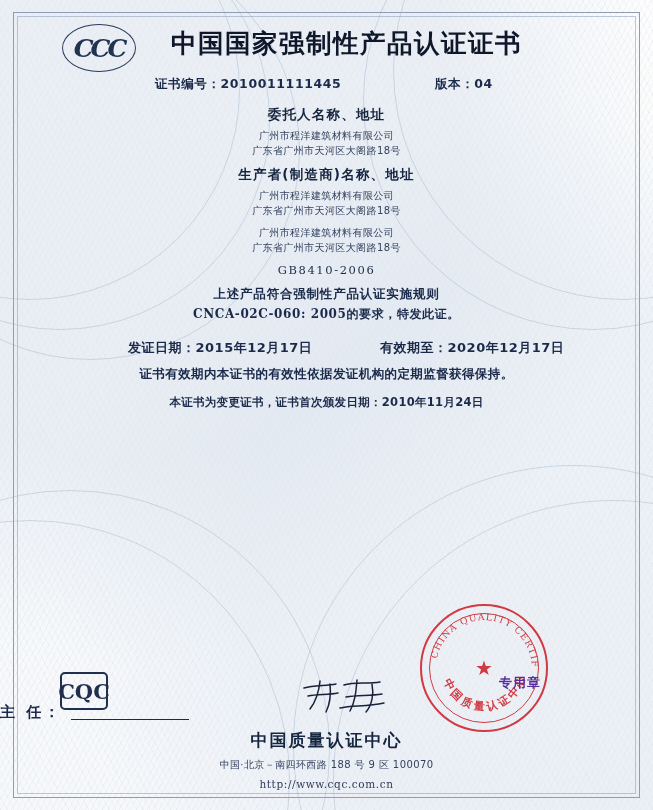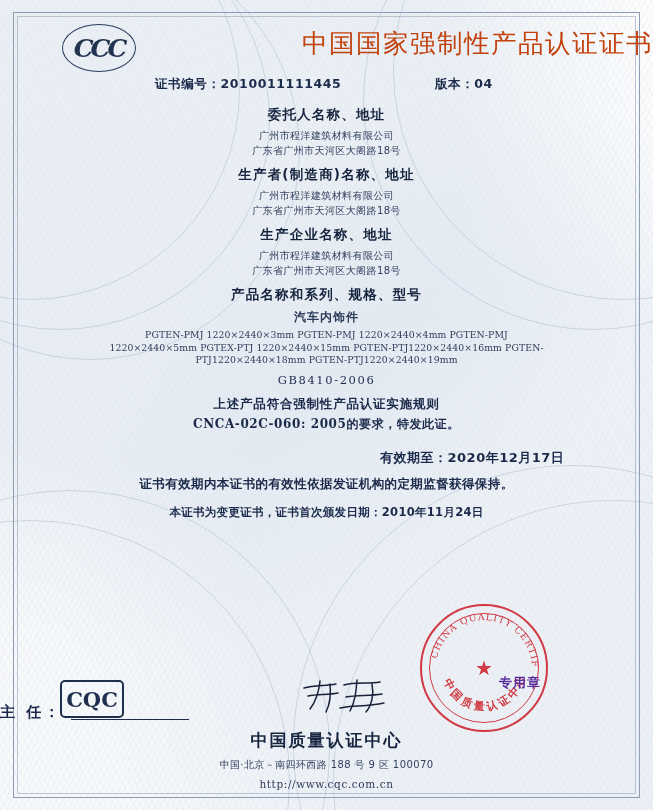--- a/index.html
+++ b/index.html
@@ -69,26 +69,26 @@
     font-family: "DejaVu Serif", serif;
     font-weight: bold;
     font-size: 25px;
     letter-spacing: -3px;
     color: #223350;
     font-style: italic;
   }
   #main-title {
     position: absolute;
     left: 0; right: 0; top: 6px;
-    text-align: right;
+    text-align: center;
     font-family: "DejaVu Sans", sans-serif;
     font-size: 25.5px;
-    font-weight: normal;
+    font-weight: bold;
     letter-spacing: 1.5px;
-    color: #c2410c;
+    color: #0f172a;
     padding-left: 40px;
   }
 
   
   #number-row {
     position: absolute;
     left: 0; right: 0; top: 76px;
     font-size: 12.5px;
     font-weight: bold;
     letter-spacing: 0.6px;
@@ -193,22 +193,22 @@
   .note3 {
     font-size: 9.5px;
     letter-spacing: 0.2px;
     margin: 9px 0 0 0;
     color: #45536e;
   }
 
   
   #cqc-logo {
     position: absolute;
-    left: 60px; bottom: 92px;
-    width: 64px; height: 38px;
+    left: 60px; bottom: 100px;
+    width: 48px; height: 38px;
     border: 2.2px solid #1f2f4d;
     border-radius: 5px;
     display: flex; align-items: center; justify-content: center;
     font-family: "DejaVu Serif", serif;
     font-weight: bold;
     font-size: 21px;
     letter-spacing: 0px;
     color: #1f2f4d;
   }
   #director-row {
@@ -346,39 +346,34 @@
     <div class="sect-line">广东省广州市天河区大阁路18号</div>
   </div>
 
   <div class="block">
     <div class="sect-title">生产者(制造商)名称、地址</div>
     <div class="sect-line">广州市程洋建筑材料有限公司</div>
     <div class="sect-line">广东省广州市天河区大阁路18号</div>
   </div>
 
   <div class="block">
-    <div class="sect-title">生产企业名称、地址</div>
     <div class="sect-line">广州市程洋建筑材料有限公司</div>
     <div class="sect-line">广东省广州市天河区大阁路18号</div>
   </div>
 
-  <div class="block">
-    <div class="sect-title">产品名称和系列、规格、型号</div>
-    <div class="prod-name">汽车内饰件</div>
-    <div class="spec-line">PGTEN-PMJ 1220×2440×3mm PGTEN-PMJ 1220×2440×4mm PGTEN-PMJ</div>
-    <div class="spec-line">1220×2440×5mm PGTEX-PTJ 1220×2440×15mm PGTEN-PTJ1220×2440×16mm PGTEN-</div>
-    <div class="spec-line">PTJ1220×2440×18mm PGTEN-PTJ1220×2440×19mm</div>
-  </div>
 
   <div class="std-code">GB8410-2006</div>
 
   <div class="rule-line">上述产品符合强制性产品认证实施规则</div>
   <div class="rule-line2">CNCA-02C-060: 2005的要求，特发此证。</div>
 
   <div id="dates">
+    <div id="issue-date">
+      <span>发证日期：</span><span>2015年12月17日</span>
+    </div>
     <div id="expiry-date">
       <span>有效期至：</span><span>2020年12月17日</span>
     </div>
   </div>
 
   <div class="note1">证书有效期内本证书的有效性依据发证机构的定期监督获得保持。</div>
   <div class="note2">本证书为变更证书，证书首次颁发日期：2010年11月24日</div>
 </div>
 
 <div id="cqc-logo">

